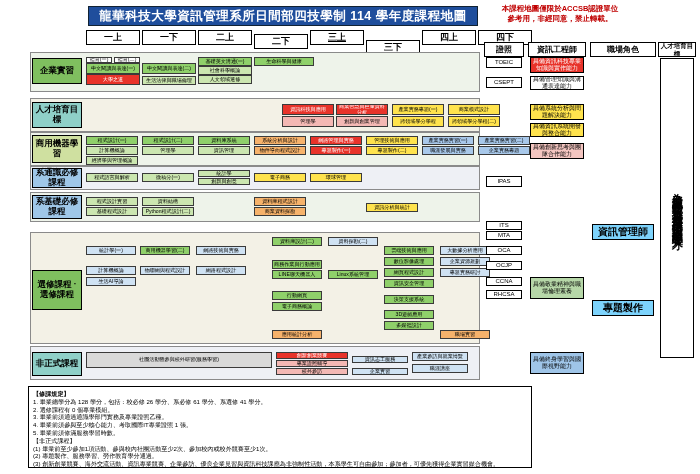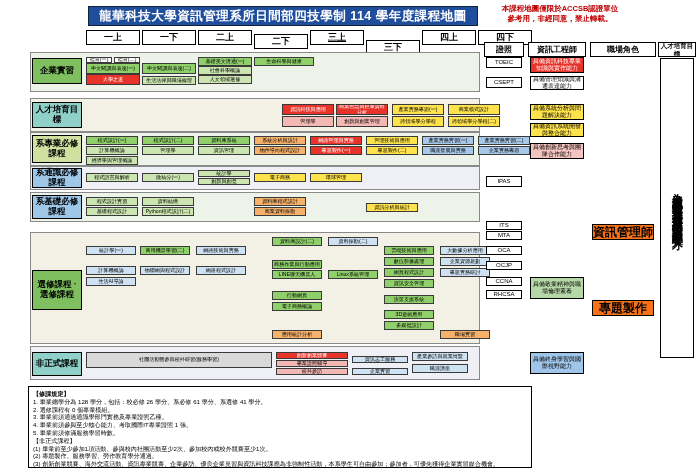--- a/index.html
+++ b/index.html
@@ -79,21 +79,21 @@
   }
   .head-small{font-size:6.5px;font-weight:bold;text-align:center;line-height:1.1;}
 
   .notes{
     left:28px;top:386px;width:504px;height:82px;border:1px solid #000;background:#fff;
     font-size:6.1px;line-height:1.28;padding:3px 4px;
   }
   .notes .ln{white-space:nowrap;overflow:hidden;}
 
   .career{
-    border:1px solid #000;background:#f97316;font-size:12px;font-weight:bold;
+    border:1px solid #000;background:#7dd3fc;font-size:10px;font-weight:bold;
     display:flex;align-items:center;justify-content:center;
   }
 </style>
 </head>
 <body>
 
 <div id="root">
 
   <div class="abs title-bar">龍華科技大學資訊管理系所日間部四技學制 114 學年度課程地圖</div>
   <div class="abs accsb">
@@ -118,21 +118,21 @@
   <div class="abs band" style="left:30px;top:52px;width:450px;height:40px;"></div>
   <div class="abs band2" style="left:30px;top:98px;width:450px;height:34px;"></div>
   <div class="abs band" style="left:30px;top:132px;width:450px;height:34px;"></div>
   <div class="abs band3" style="left:30px;top:166px;width:450px;height:24px;"></div>
   <div class="abs band" style="left:30px;top:192px;width:450px;height:30px;"></div>
   <div class="abs band2" style="left:30px;top:232px;width:450px;height:112px;"></div>
   <div class="abs band3" style="left:30px;top:346px;width:450px;height:34px;"></div>
 
   <div class="abs rowlab lab-green" style="left:32px;top:58px;width:50px;height:26px;">企業實習</div>
   <div class="abs rowlab lab-teal" style="left:32px;top:102px;width:50px;height:26px;">人才培育目標</div>
-  <div class="abs rowlab lab-yellowish" style="left:32px;top:135px;width:50px;height:28px;">系專業必修課程</div>
+  <div class="abs rowlab lab-yellowish" style="left:32px;top:135px;width:50px;height:28px;">商用機器學習</div>
   <div class="abs rowlab lab-blue" style="left:32px;top:168px;width:50px;height:20px;">系通識必修課程</div>
   <div class="abs rowlab lab-blue" style="left:32px;top:195px;width:50px;height:24px;">系基礎必修課程</div>
   <div class="abs rowlab lab-green" style="left:32px;top:270px;width:50px;height:40px;">選修課程 · 選修課程</div>
   <div class="abs rowlab lab-teal" style="left:32px;top:352px;width:50px;height:24px;">非正式課程</div>
 
   <div id="course-layer">
       <div class="abs cell c-green" style="left: 86px; top: 63px; width: 54px; height: 11px;">中文閱讀與表達(一)</div>
       <div class="abs cell c-red" style="left: 86px; top: 74px; width: 54px; height: 11px;">大學之道</div>
       <div class="abs cell c-green" style="left: 142px; top: 63px; width: 54px; height: 11px;">中文閱讀與表達(二)</div>
       <div class="abs cell c-ltgreen" style="left: 142px; top: 76px; width: 54px; height: 9px;">生活法律與職場倫理</div>

